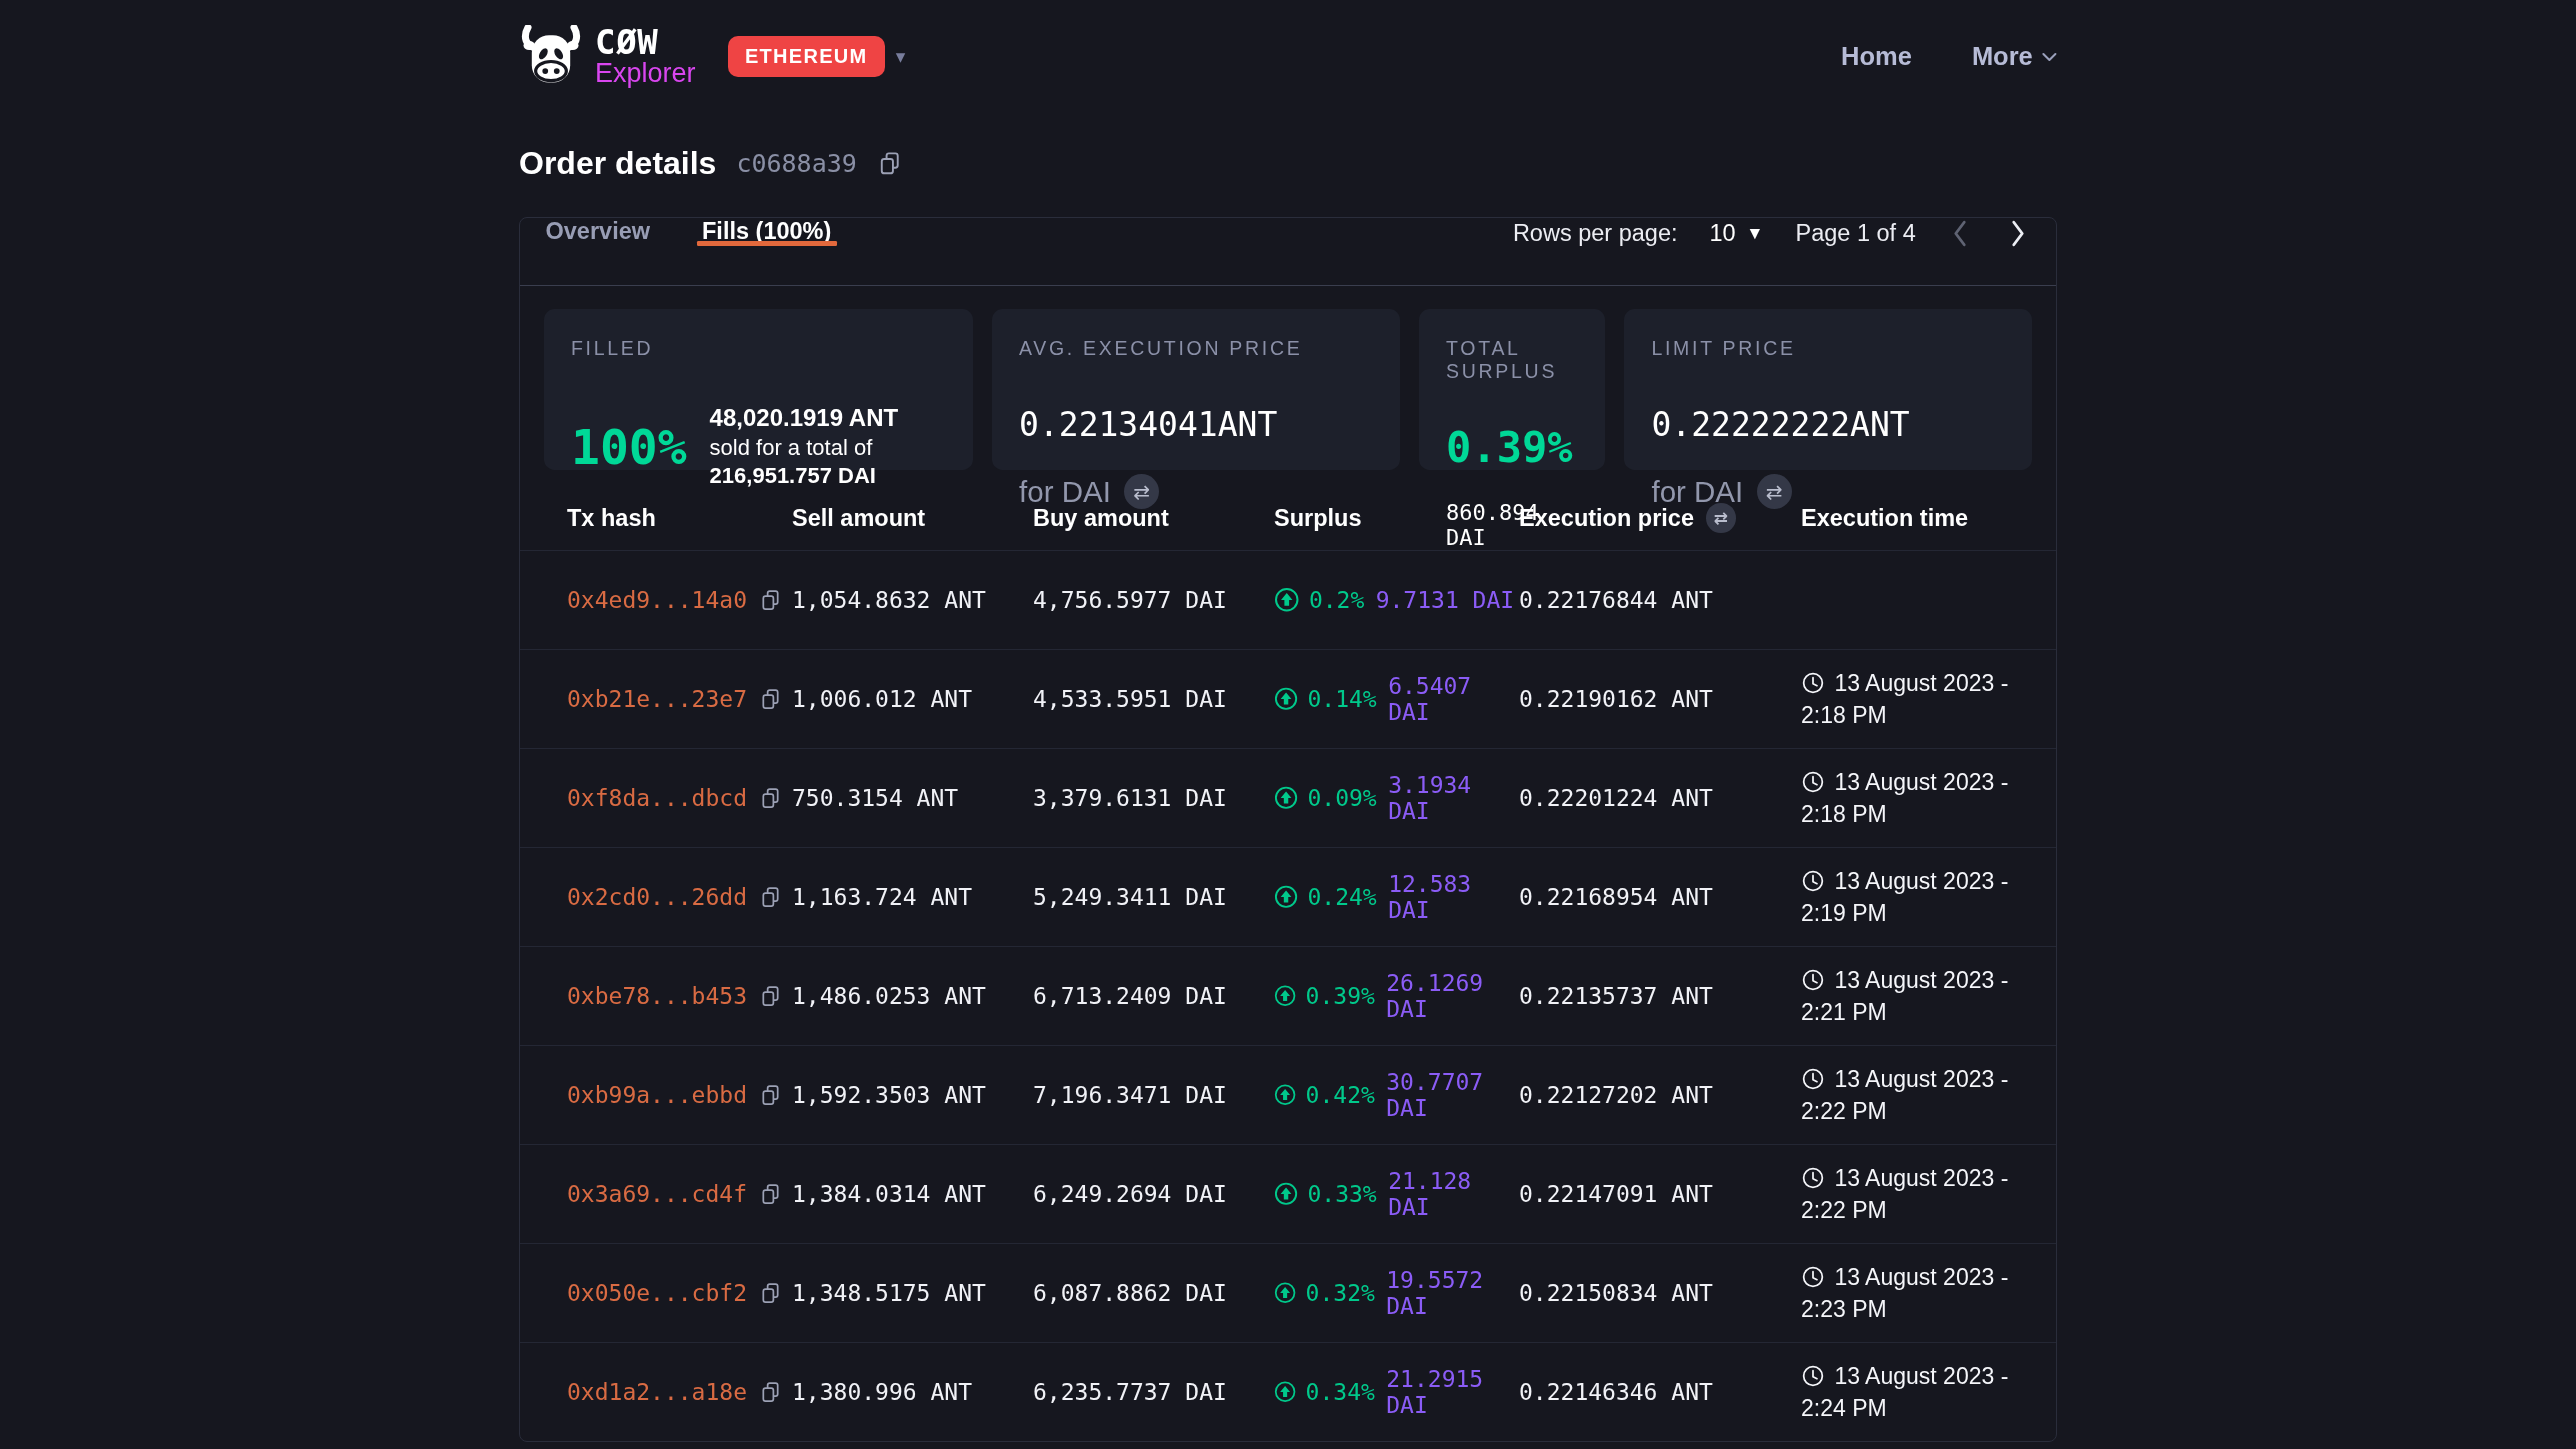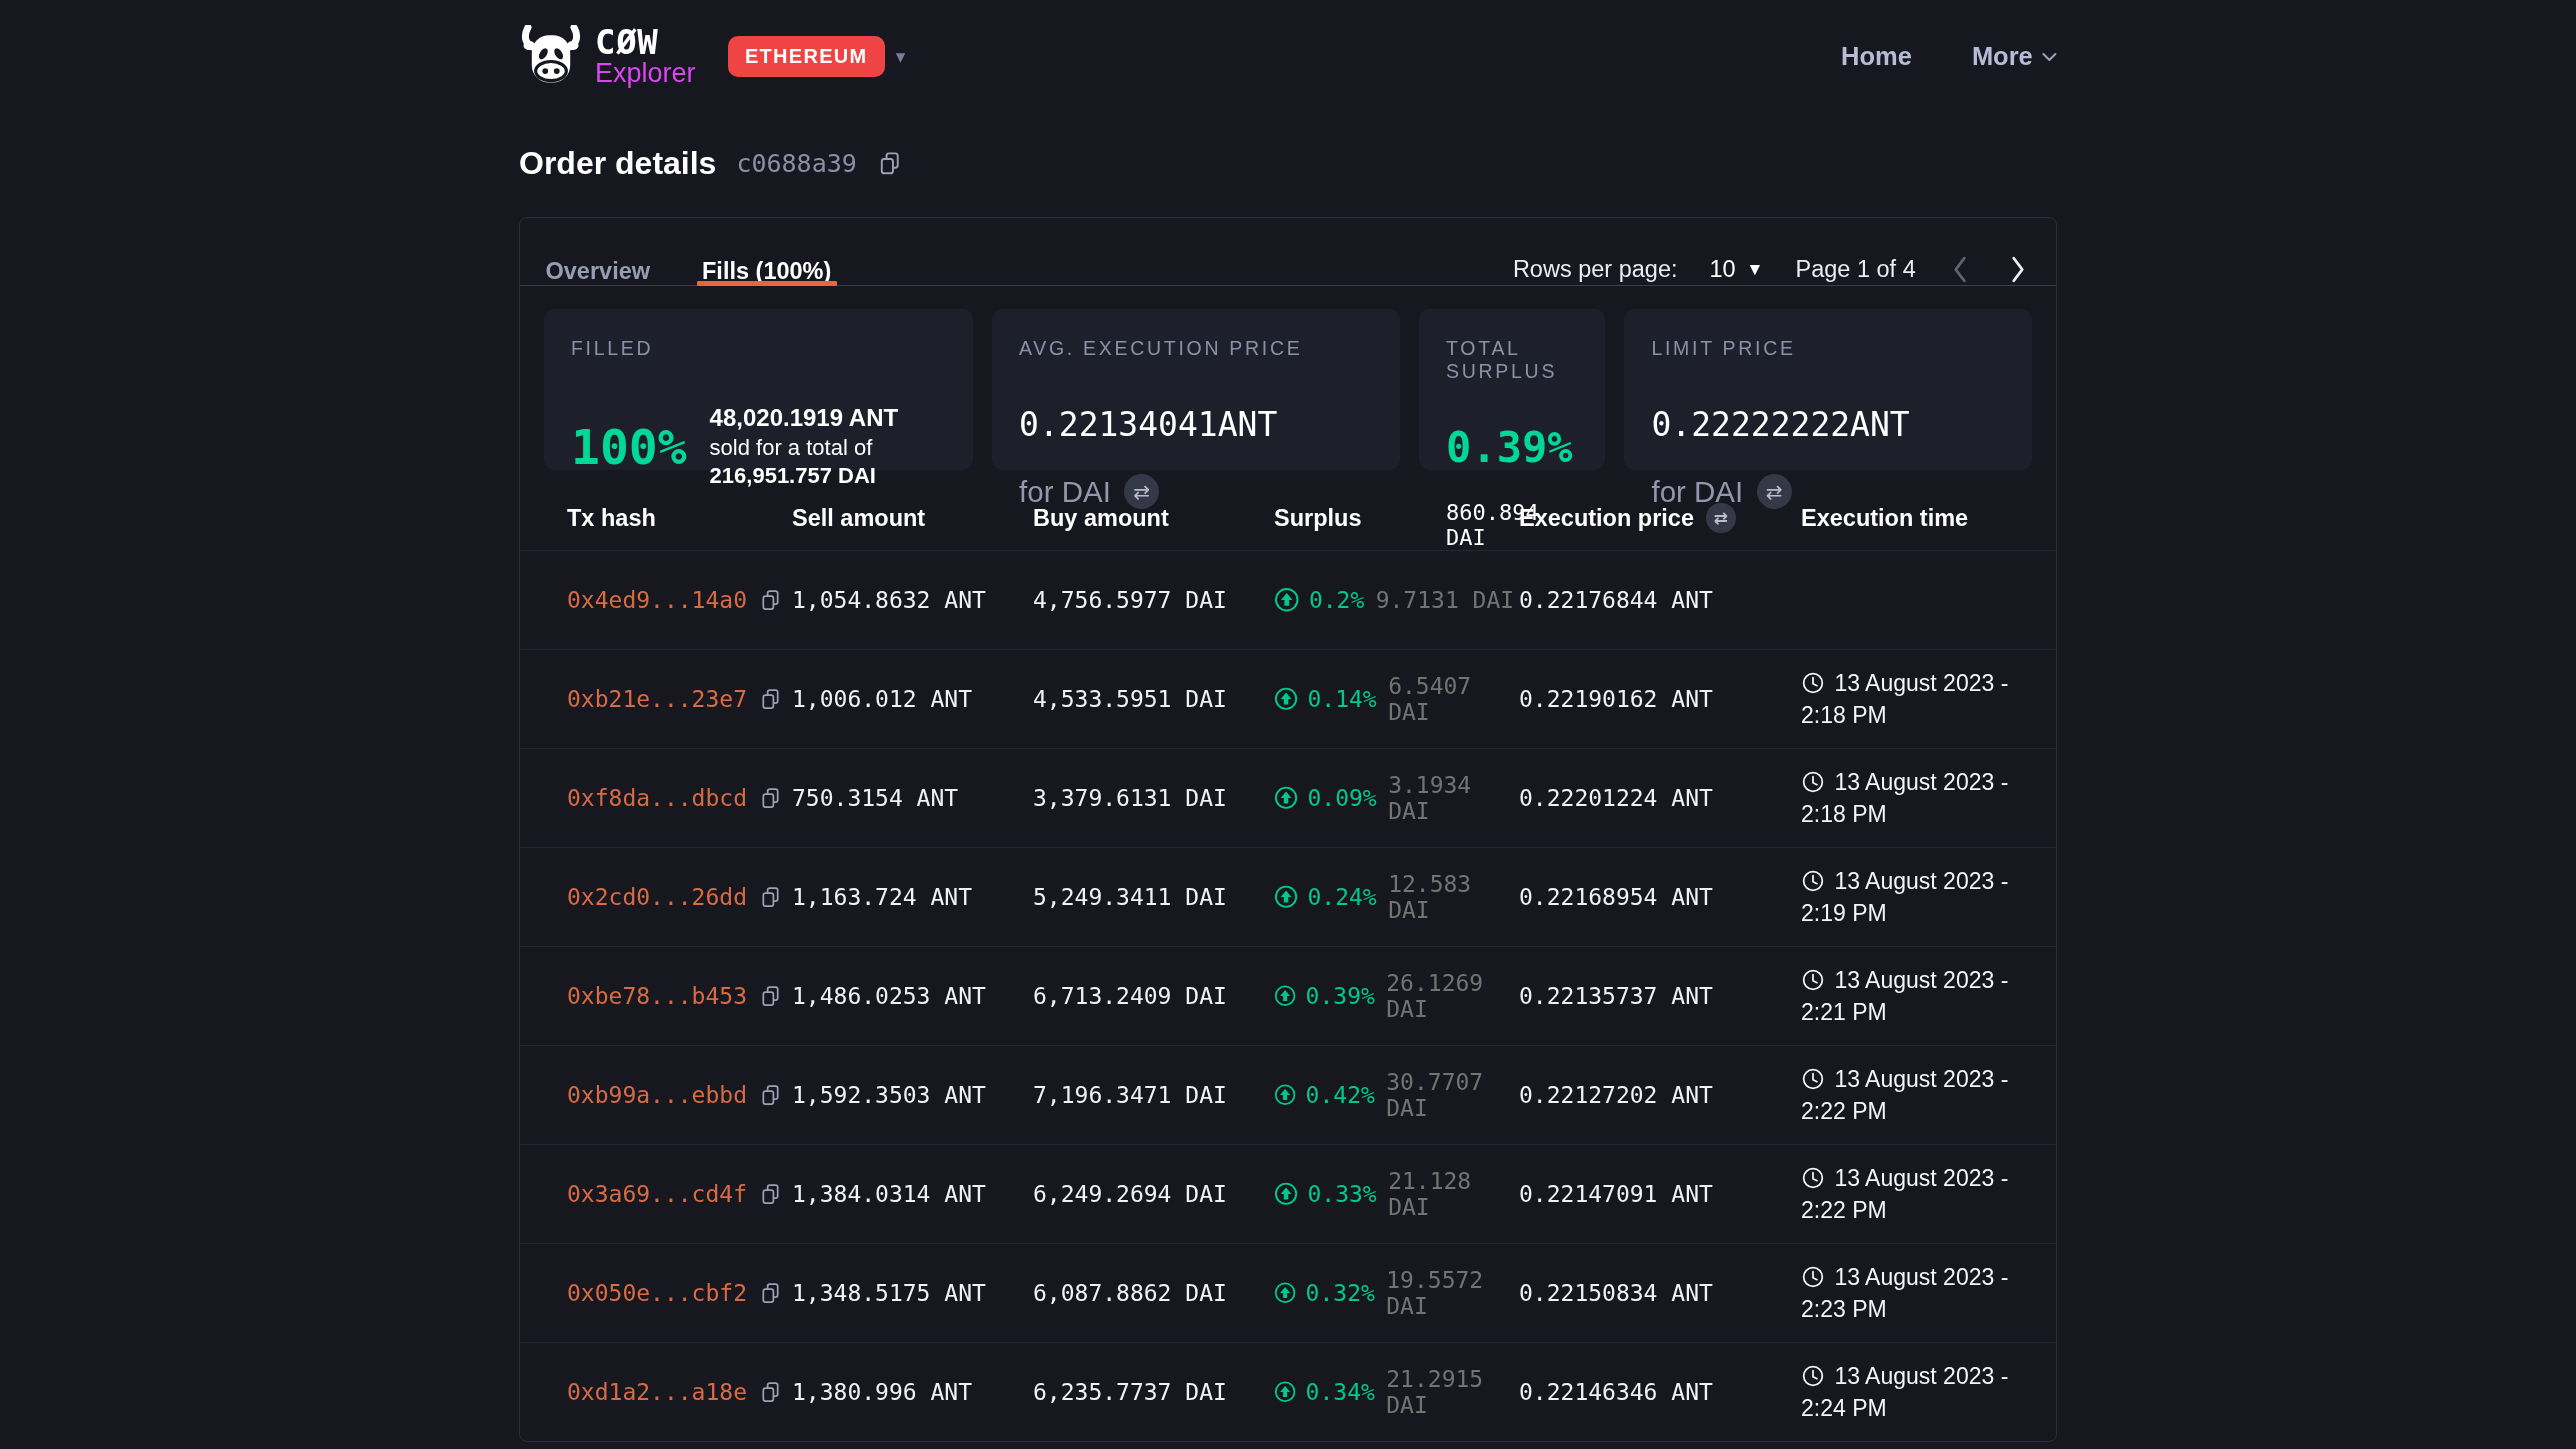--- a/index.html
+++ b/index.html
@@ -35,21 +35,21 @@
   .page-title{ font-size:32px; font-weight:bold; color:#fff; }
   .order-id{ font-family:"DejaVu Sans Mono", monospace; font-size:25px; color:#8A8FA5; }
   .icon-btn{ background:none; border:none; cursor:pointer; display:inline-flex; align-items:center; }
 
   
   .panel{
     margin-top:35px; border:0.7px solid #2A2D3B; border-radius:8px;
     background:#16171F;
   }
   .tabs-row{
-    height:68px; display:flex; align-items:flex-end;
+    height:68px; display:flex; align-items:flex-start;
     border-bottom:0.7px solid #3A3E4E; padding:0 25.5px;
   }
   .tabs{ display:flex; gap:52px; }
   .tab{
     display:flex; align-items:center; position:relative;
     font-size:23.5px; font-weight:600; color:#989DB4; cursor:pointer;
   }
   .tab.active{ color:#fff; font-weight:bold; }
   .tab.active::after{
     content:""; position:absolute; left:-5.4px; right:-5.4px; bottom:-1.3px;
@@ -95,21 +95,21 @@
     padding:0 24px 0 47px;
   }
   .thead{ height:64px; font-size:23.5px; font-weight:600; color:#fff; }
   .th{ display:flex; align-items:center; gap:12px; }
   .tr{ height:99px; border-top:0.7px solid #242734; font-size:23px; }
   .td{ display:flex; align-items:center; }
   .tx-link{ color:#D96B43; text-decoration:none; font-family:"DejaVu Sans Mono", monospace; cursor:pointer; }
   .copy{ margin-left:12px; display:inline-flex; cursor:pointer; }
   .surplus-cell{ gap:9.4px; }
   .surplus-pct{ color:#00C98B; font-family:"DejaVu Sans Mono", monospace; }
-  .surplus-amt{ margin-left:2px; color:#737373; }
+  .surplus-amt{ margin-left:2px; color:#8b5cf6; }
   .time-cell{ display:block; width:248px; line-height:1.4; color:#F5F6FA; }
   .time-cell svg{ vertical-align:-4px; margin-right:9.4px; }
 </style>
 </head>
 <body>
 
 <header class="app-header">
   <div class="logo">
     <svg width="64" height="64" viewBox="0 0 100 100">
       <path d="M14,4 C6,18 10,34 28,36" stroke="#fff" stroke-width="11" fill="none" stroke-linecap="round"></path>

